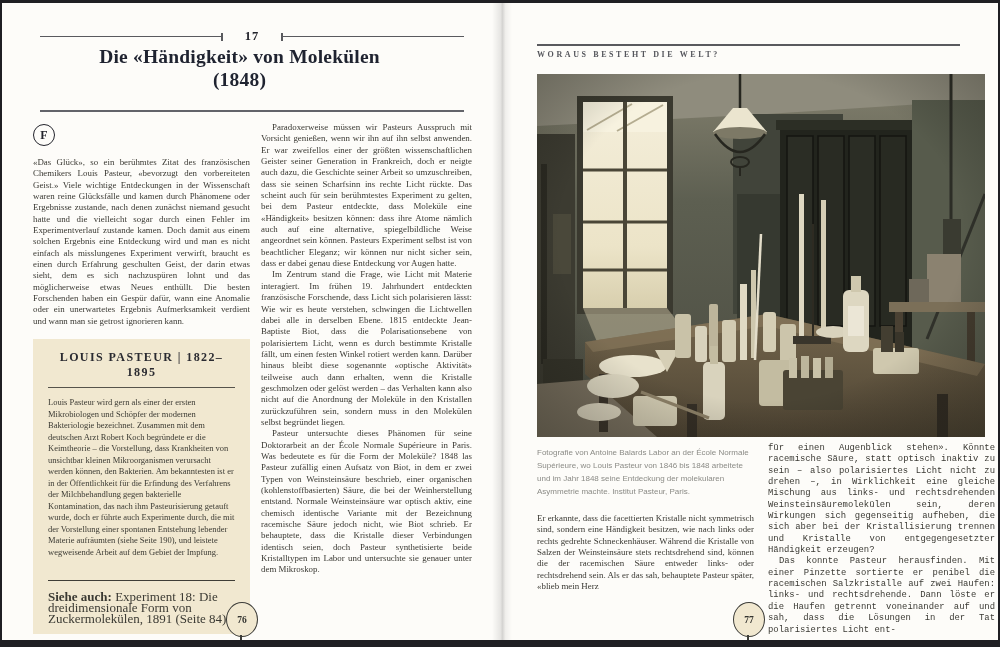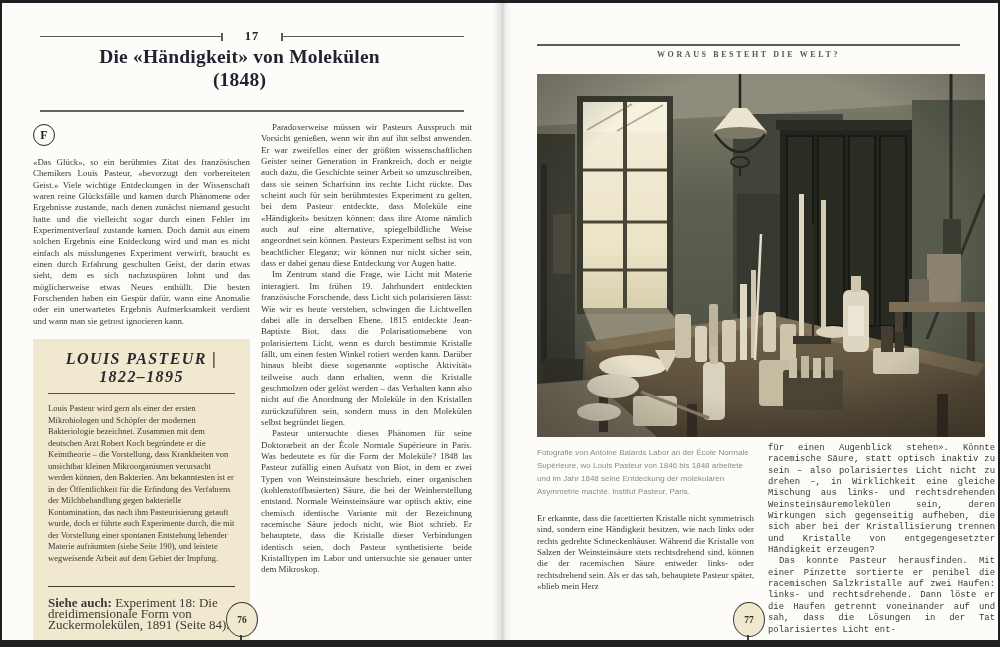--- a/index.html
+++ b/index.html
@@ -31,35 +31,35 @@
 
   
   .question{display:flex;align-items:flex-start;margin-bottom:11px;}
   .ficon{flex:0 0 auto;width:20px;height:20px;border:1.6px solid #23242c;border-radius:50%;
          display:flex;align-items:center;justify-content:center;margin-right:9px;margin-top:1px;}
   .ficon i{font-style:normal;font-weight:bold;font-size:12px;color:#23242c;font-family:"Liberation Serif",serif;}
   .qtext{margin:0;font-weight:bold;font-size:9.4px;line-height:12.5px;color:#22232b;text-align:left;}
 
   
   .infobox{margin-top:12px;background:#f1e8d0;padding:11px 15px 10px 15px;}
-  .ib-title{text-align:center;font-weight:bold;font-size:16px;letter-spacing:1.4px;color:#2b2b31;
-            padding-bottom:7px;border-bottom:1.2px solid #56534b;margin-bottom:9px;font-style:italic;}
+  .ib-title{text-align:center;font-weight:bold;font-size:12px;letter-spacing:1.4px;color:#2b2b31;
+            padding-bottom:7px;border-bottom:1.2px solid #56534b;margin-bottom:9px;}
   .ib-body{margin:0;font-size:8.5px;line-height:11.5px;text-align:left;color:#3b3a33;}
   .ib-see{margin-top:22px;padding-top:10px;border-top:1.6px solid #3f3d36;font-size:13px;line-height:11px;color:#3b3a33;}
   .ib-see .lbl{font-weight:bold;}
 
   
   .pagenum{position:absolute;width:30px;height:33px;border:1.6px solid #3c3c38;border-radius:50%;
            background:#f1e8d0;display:flex;align-items:center;justify-content:center;
            font-weight:bold;font-size:9.5px;color:#33332f;}
   .stem{position:absolute;width:1.6px;background:#3c3c38;}
 
   
   .runhead-rule{position:absolute;left:537px;top:44px;width:423px;height:1.5px;background:#595a5e;}
-  .runhead{position:absolute;left:537px;top:50px;width:423px;text-align:center;
+  .runhead{position:absolute;left:537px;top:50px;width:423px;text-align:left;
            font-size:8px;font-weight:bold;letter-spacing:2.6px;color:#55565c;}
   .photo{position:absolute;left:537px;top:74px;width:448px;height:363px;}
   .caption{position:absolute;left:537px;top:446px;width:219px;margin:0;
            font-family:"Liberation Sans",sans-serif;font-size:8px;line-height:13px;color:#8b8b86;text-align:left;}
 </style>
 </head>
 <body>
 
 <div class="spread">
 

